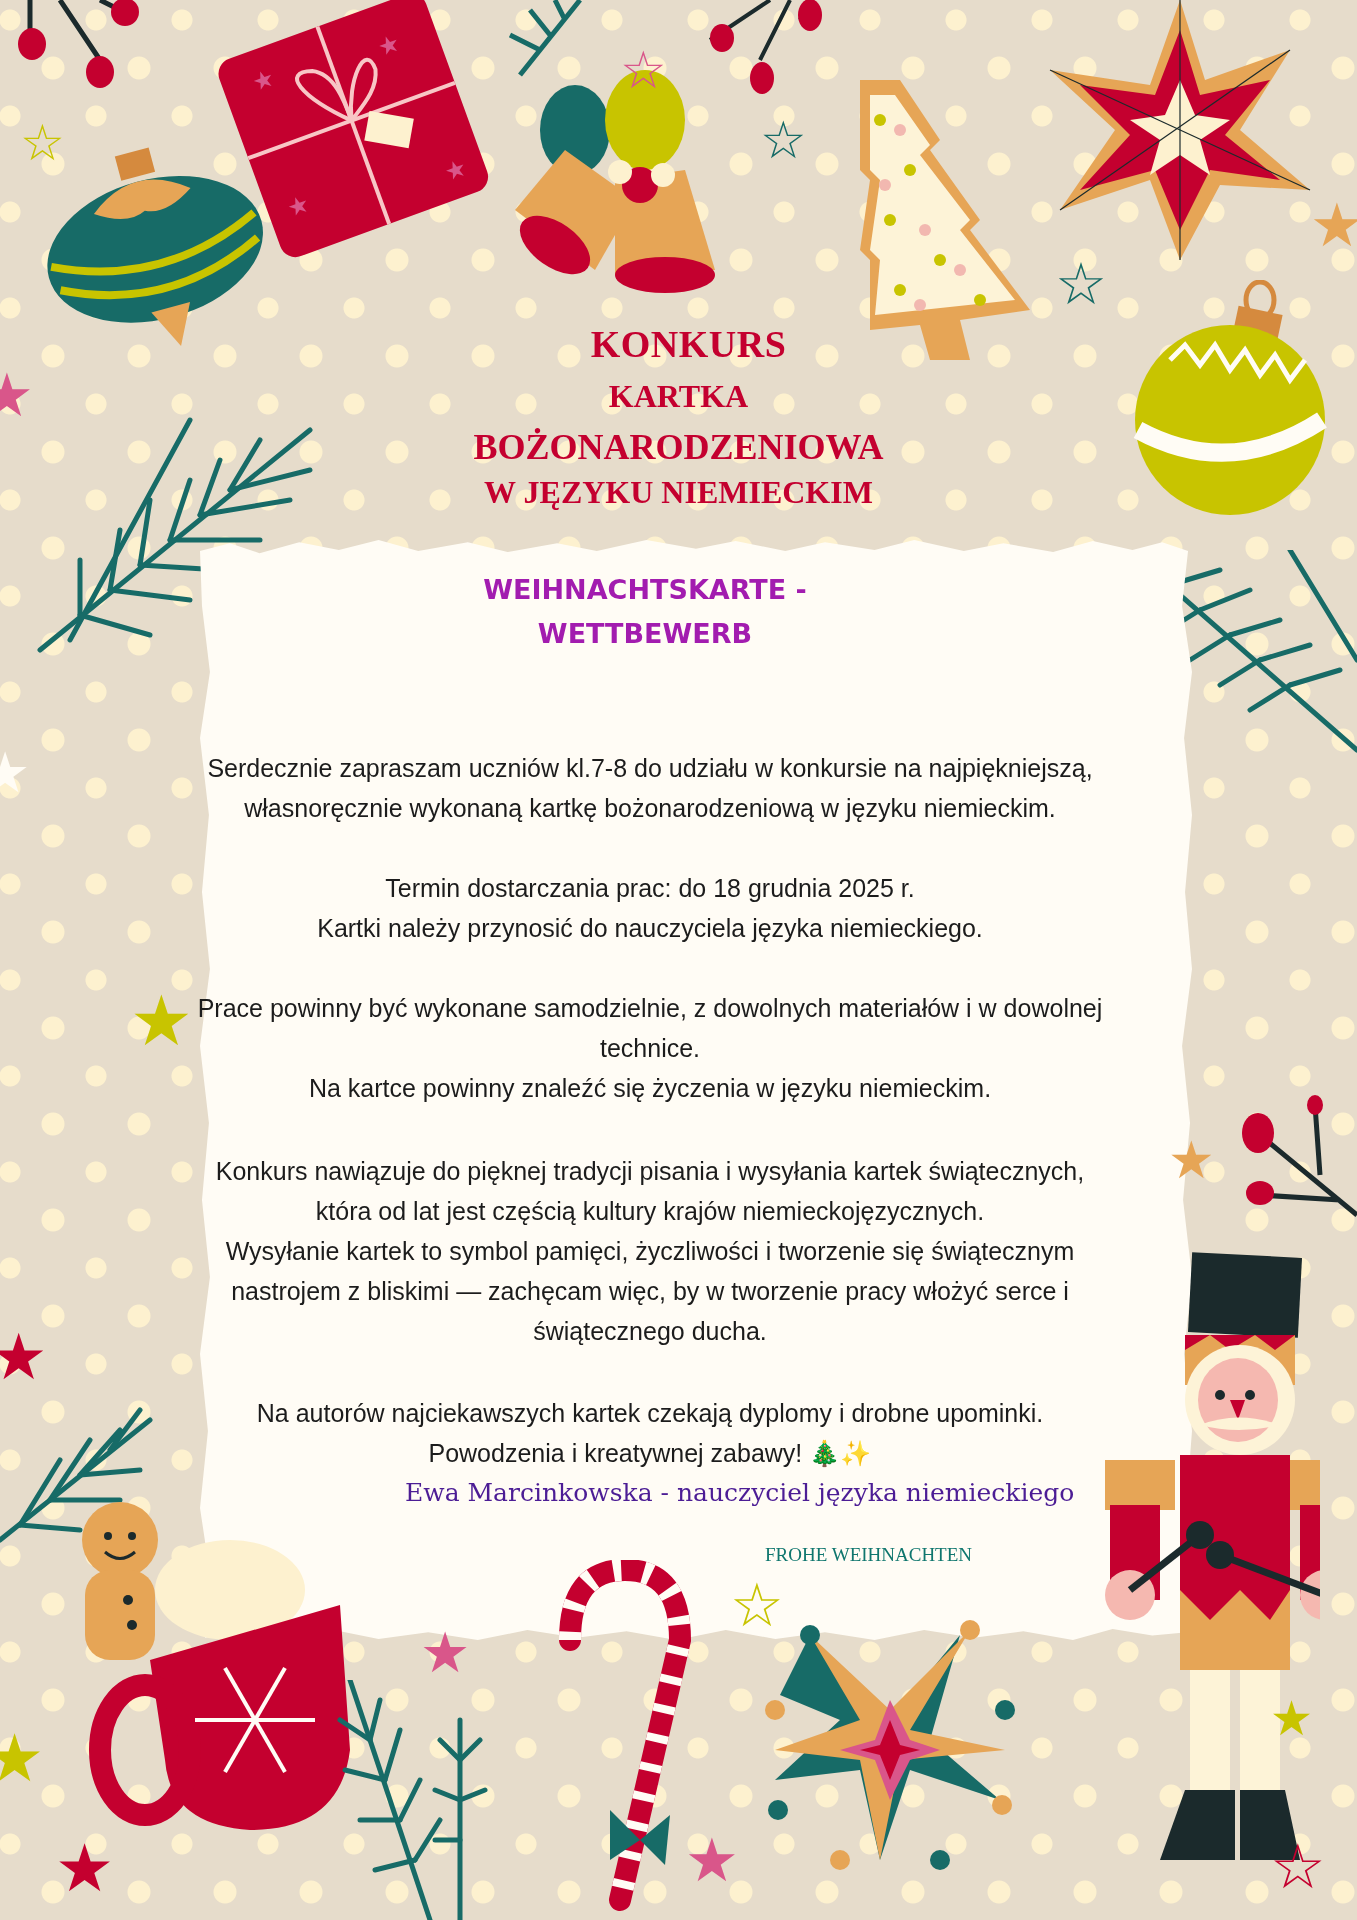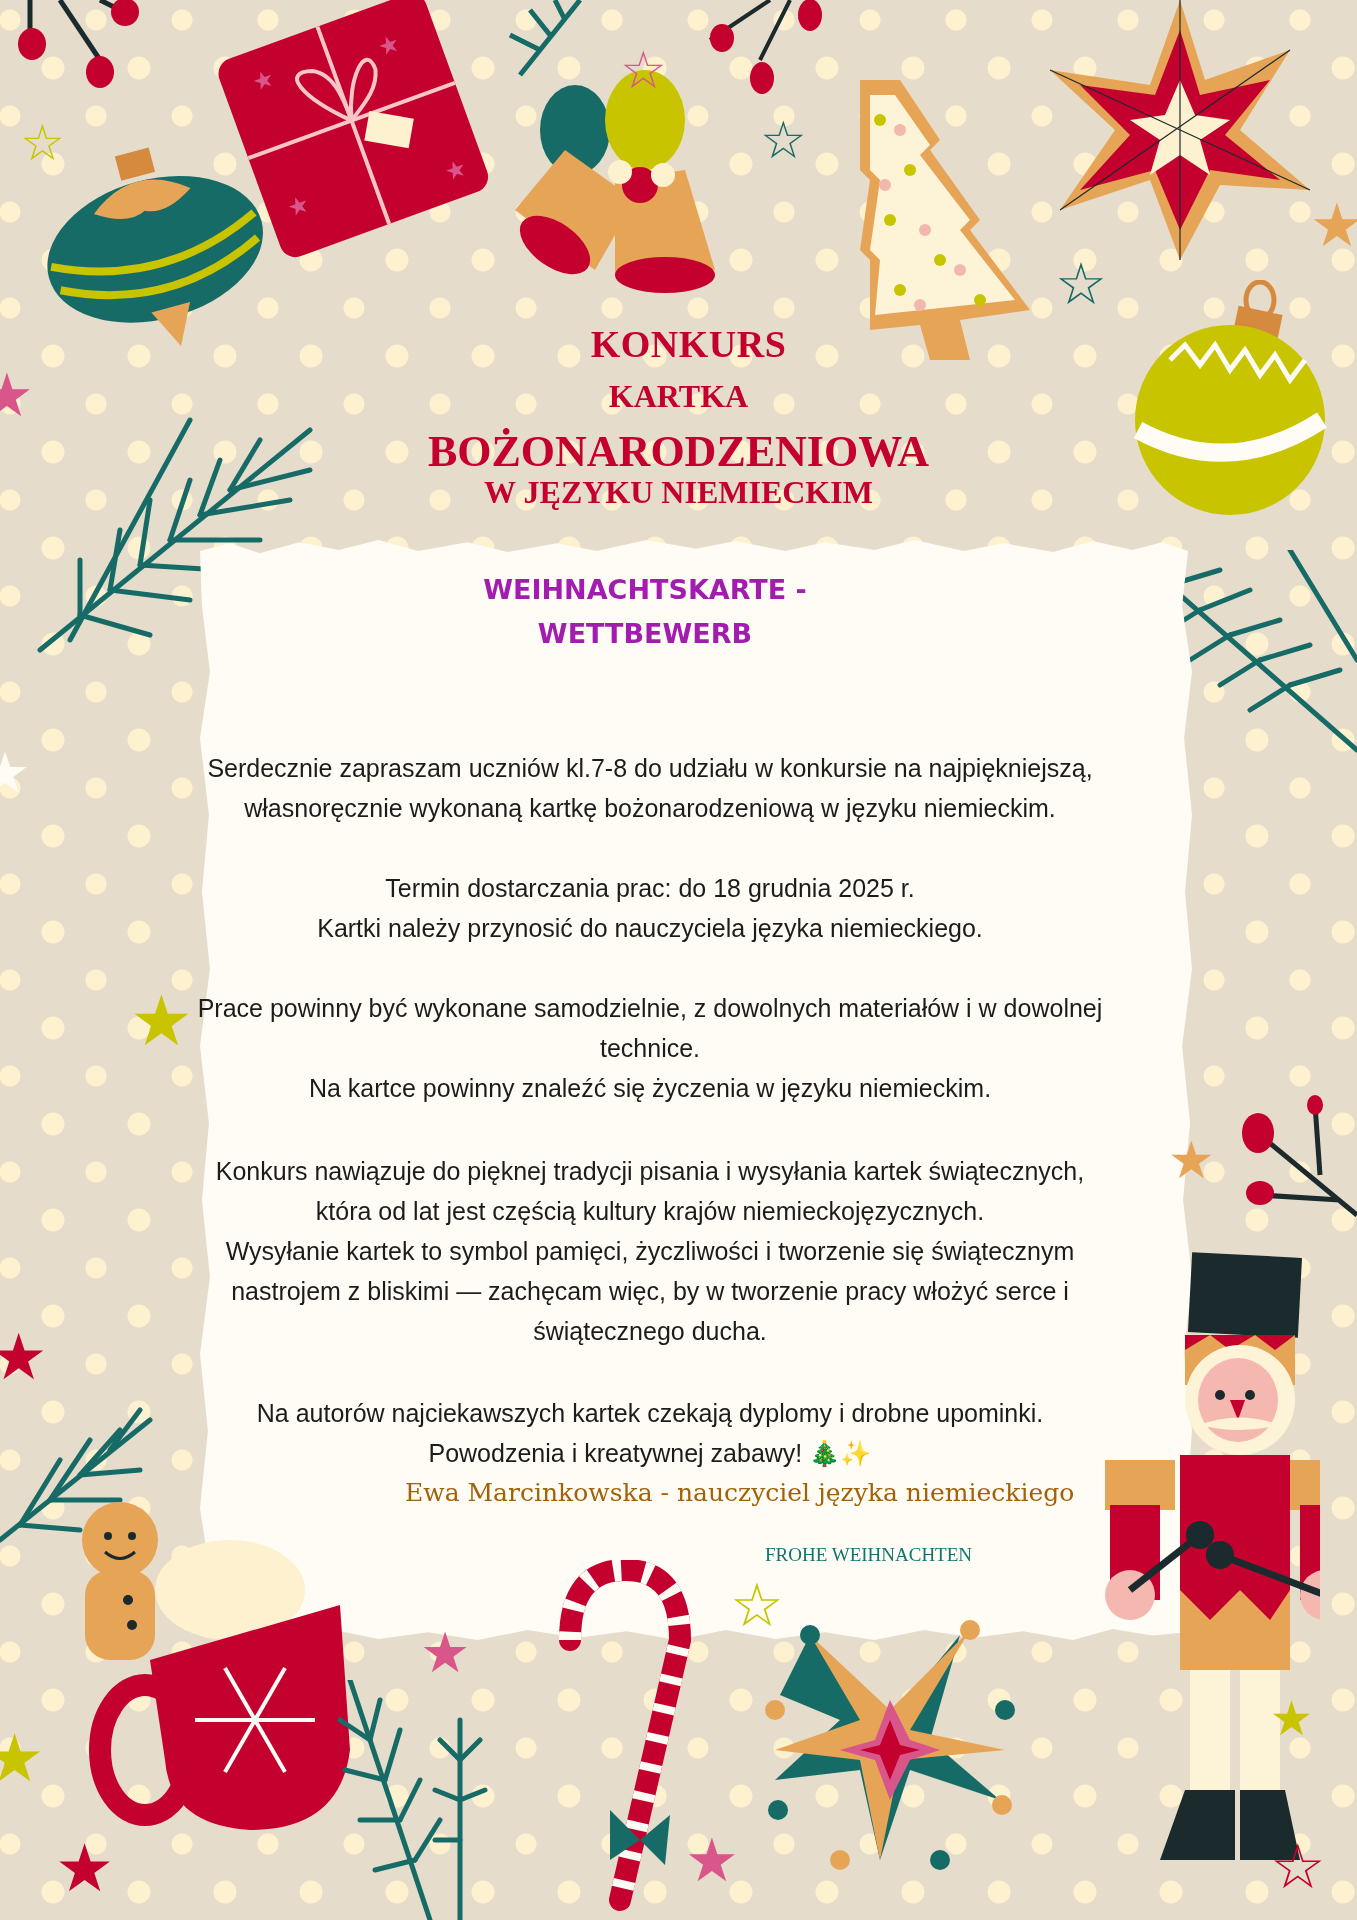--- a/index.html
+++ b/index.html
@@ -12,26 +12,26 @@
     background-size: 86px 96px; background-position: 53px 68px; }
   .paper { position:absolute; left:200px; top:540px; width:992px; height:1100px; background:#fffcf5;
     clip-path: polygon(0% 1%,3% 0.3%,6% 1.2%,10% 0.2%,14% 0.9%,18% 0%,22% 1%,27% 0.2%,31% 1.1%,36% 0.3%,40% 1%,45% 0%,50% 0.8%,54% 0.1%,59% 1%,63% 0.2%,68% 0.9%,72% 0%,77% 1%,81% 0.3%,86% 1.1%,90% 0.1%,94% 0.9%,97% 0.2%,99.6% 1%,
       99% 6%,100% 12%,99.2% 18%,100% 25%,99.3% 32%,100% 39%,99% 46%,99.8% 53%,99.1% 60%,100% 67%,99.2% 74%,100% 81%,99.4% 88%,100% 94%,99.5% 99.3%,
       96% 99.6%,92% 99%,88% 100%,83% 99.2%,78% 99.8%,73% 99.1%,68% 100%,63% 99.3%,58% 99.9%,53% 99.1%,48% 100%,43% 99.2%,38% 99.8%,33% 99.1%,28% 100%,23% 99.3%,18% 99.9%,13% 99%,8% 99.8%,4% 99.2%,0.5% 99.8%,
       1% 94%,0% 88%,0.8% 81%,0% 74%,1% 67%,0.2% 60%,0.9% 53%,0% 46%,1% 39%,0.2% 32%,0.9% 25%,0% 18%,1% 12%,0.2% 6%); }
   .deco { position:absolute; }
   .title-block { position:absolute; left:0; right:0; text-align:center; color:#c4002f; font-family:"Liberation Serif", serif; font-weight:bold; }
   .t1 { top:322px; font-size:38px; letter-spacing:0.5px;padding-left:20px; }
   .t2 { top:378px; font-size:32px; }
-  .t3 { top:426px; font-size:44px; }
+  .t3 { top:426px; font-size:36px; }
   .t4 { top:474px; font-size:32px; }
   .subtitle { position:absolute; left:360px; width:570px; text-align:center; color:#a21caf; font-family:"DejaVu Sans", sans-serif; font-weight:bold; font-size:27px; line-height:44px; }
   .body-text { position:absolute; left:60px; width:1180px; text-align:center; color:#1c1c1c; font-family:Liberation Sans, sans-serif; font-size:25px; line-height:40px;margin-top:36px; }
   .body-text p { margin:0; }
-  .signature { position:absolute; left:405px; top:1478px; font-family:"DejaVu Serif", serif; font-size:25px; color:#a16207; }
+  .signature { position:absolute; left:405px; top:1478px; font-family:"DejaVu Serif", serif; font-size:25px; color:#4c1d95; }
   .frohe { position:absolute; left:765px; top:1544px; font-family:"Liberation Serif", serif; font-size:19px; color:#0f766e; }
 </style>
 </head>
 <body>
 
 <div class="dots"></div>
 <div class="dots2"></div>
 
 <svg class="deco" style="left:0;top:0" width="200" height="120" viewBox="0 0 200 120">
   <path d="M30 0 L30 30 M60 0 L100 60 M100 0 L130 15" stroke="#1b2a2c" stroke-width="5" fill="none"></path>

